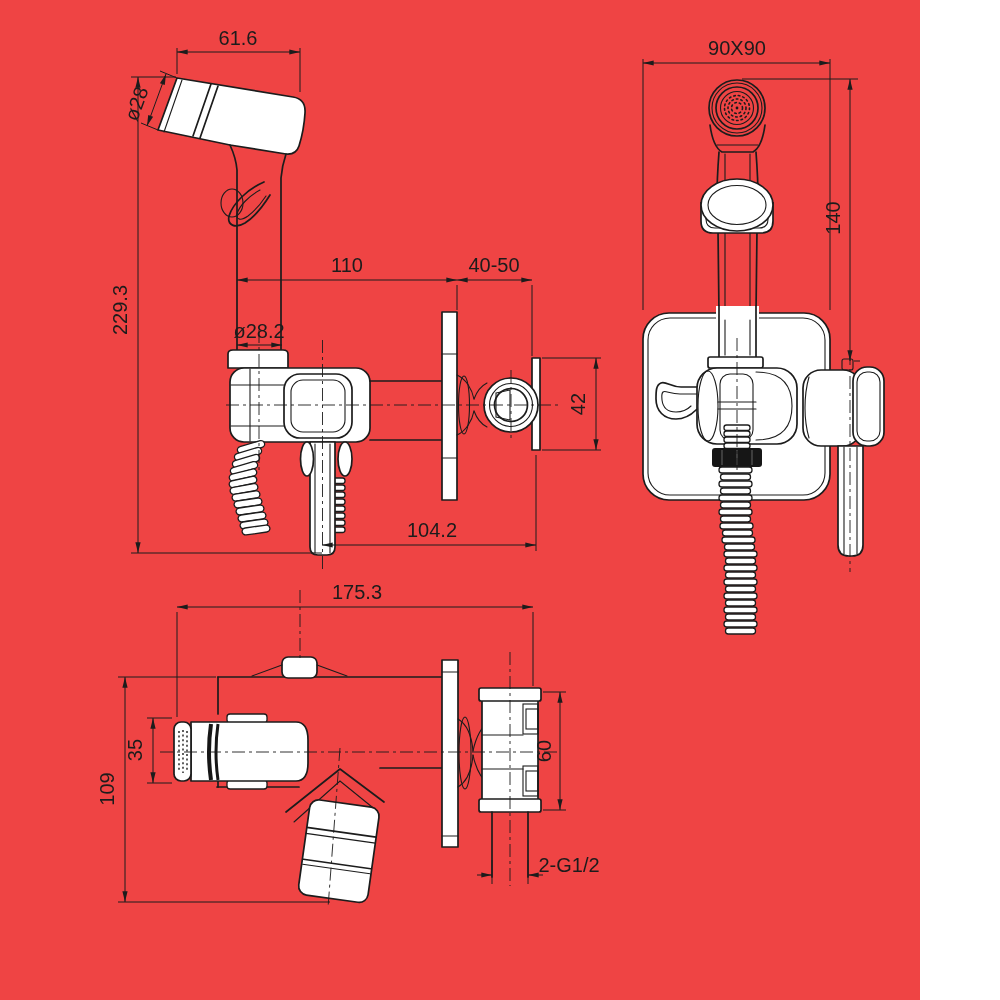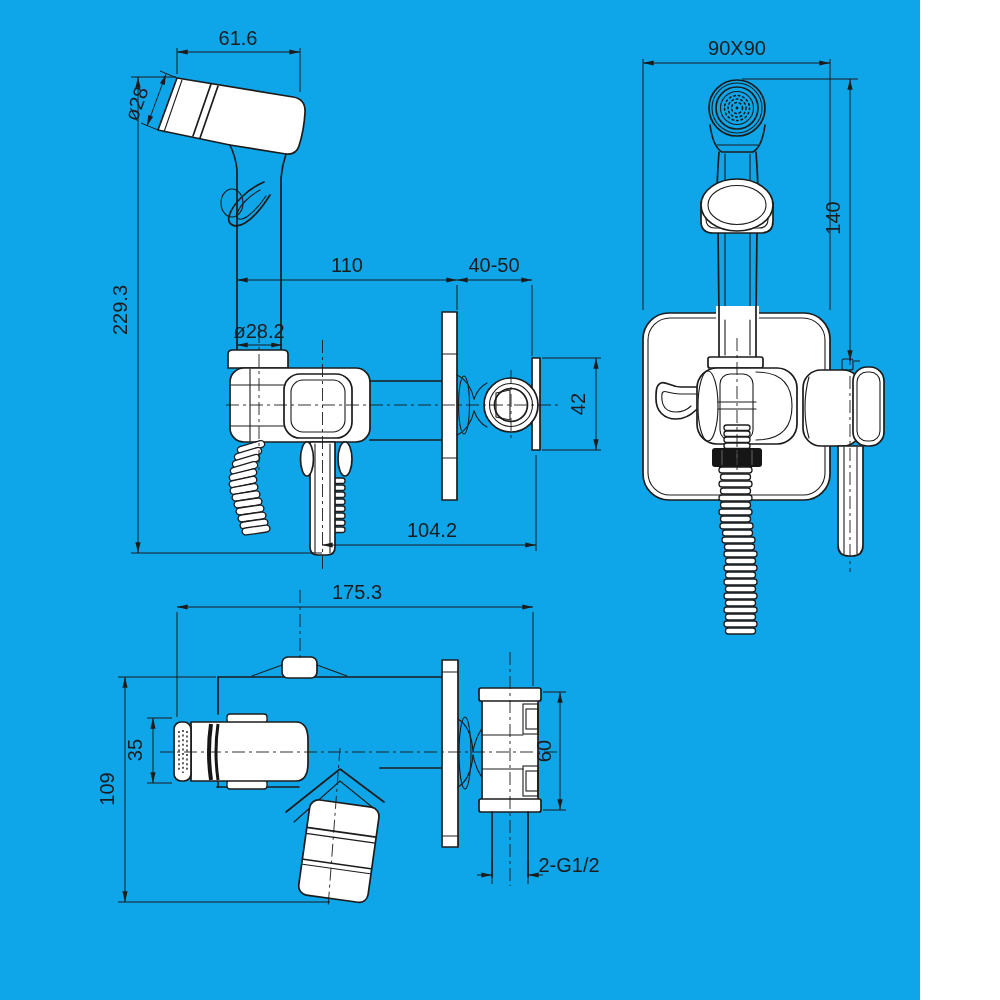--- a/index.html
+++ b/index.html
@@ -1,17 +1,17 @@
 <!DOCTYPE html>
 <html style="--line: #1c1c1c;"><head>
 <meta charset="utf-8">
 <style>
   :root { --line:#1c1c1c; }
   html,body { margin:0; padding:0; background:#ffffff; }
-  .sheet { width:920px; height:1000px; background:#0ea5e9; position:relative; overflow:hidden; }
+  .sheet { width:920px; height:1000px; background:#ef4444; position:relative; overflow:hidden; }
   svg { display:block; }
   .o   { fill:none; stroke:var(--line); stroke-width:1.7; stroke-linejoin:round; stroke-linecap:round; }
   .ow  { fill:#ffffff; stroke:var(--line); stroke-width:1.7; stroke-linejoin:round; }
   .t   { fill:none; stroke:var(--line); stroke-width:1.1; stroke-linecap:round; }
   .tw  { fill:#ffffff; stroke:var(--line); stroke-width:1.3; stroke-linejoin:round; }
   .dim, .dima { fill:none; stroke:var(--line); stroke-width:1; }
   .ext { fill:none; stroke:var(--line); stroke-width:1; }
   .cl  { fill:none; stroke:var(--line); stroke-width:0.9; stroke-dasharray:13 4 3 4; }
   .dk  { fill:#161616; stroke:none; }
   .dot { fill:none; stroke:var(--line); stroke-width:1.6; stroke-dasharray:1.6 3; stroke-linecap:round; }

